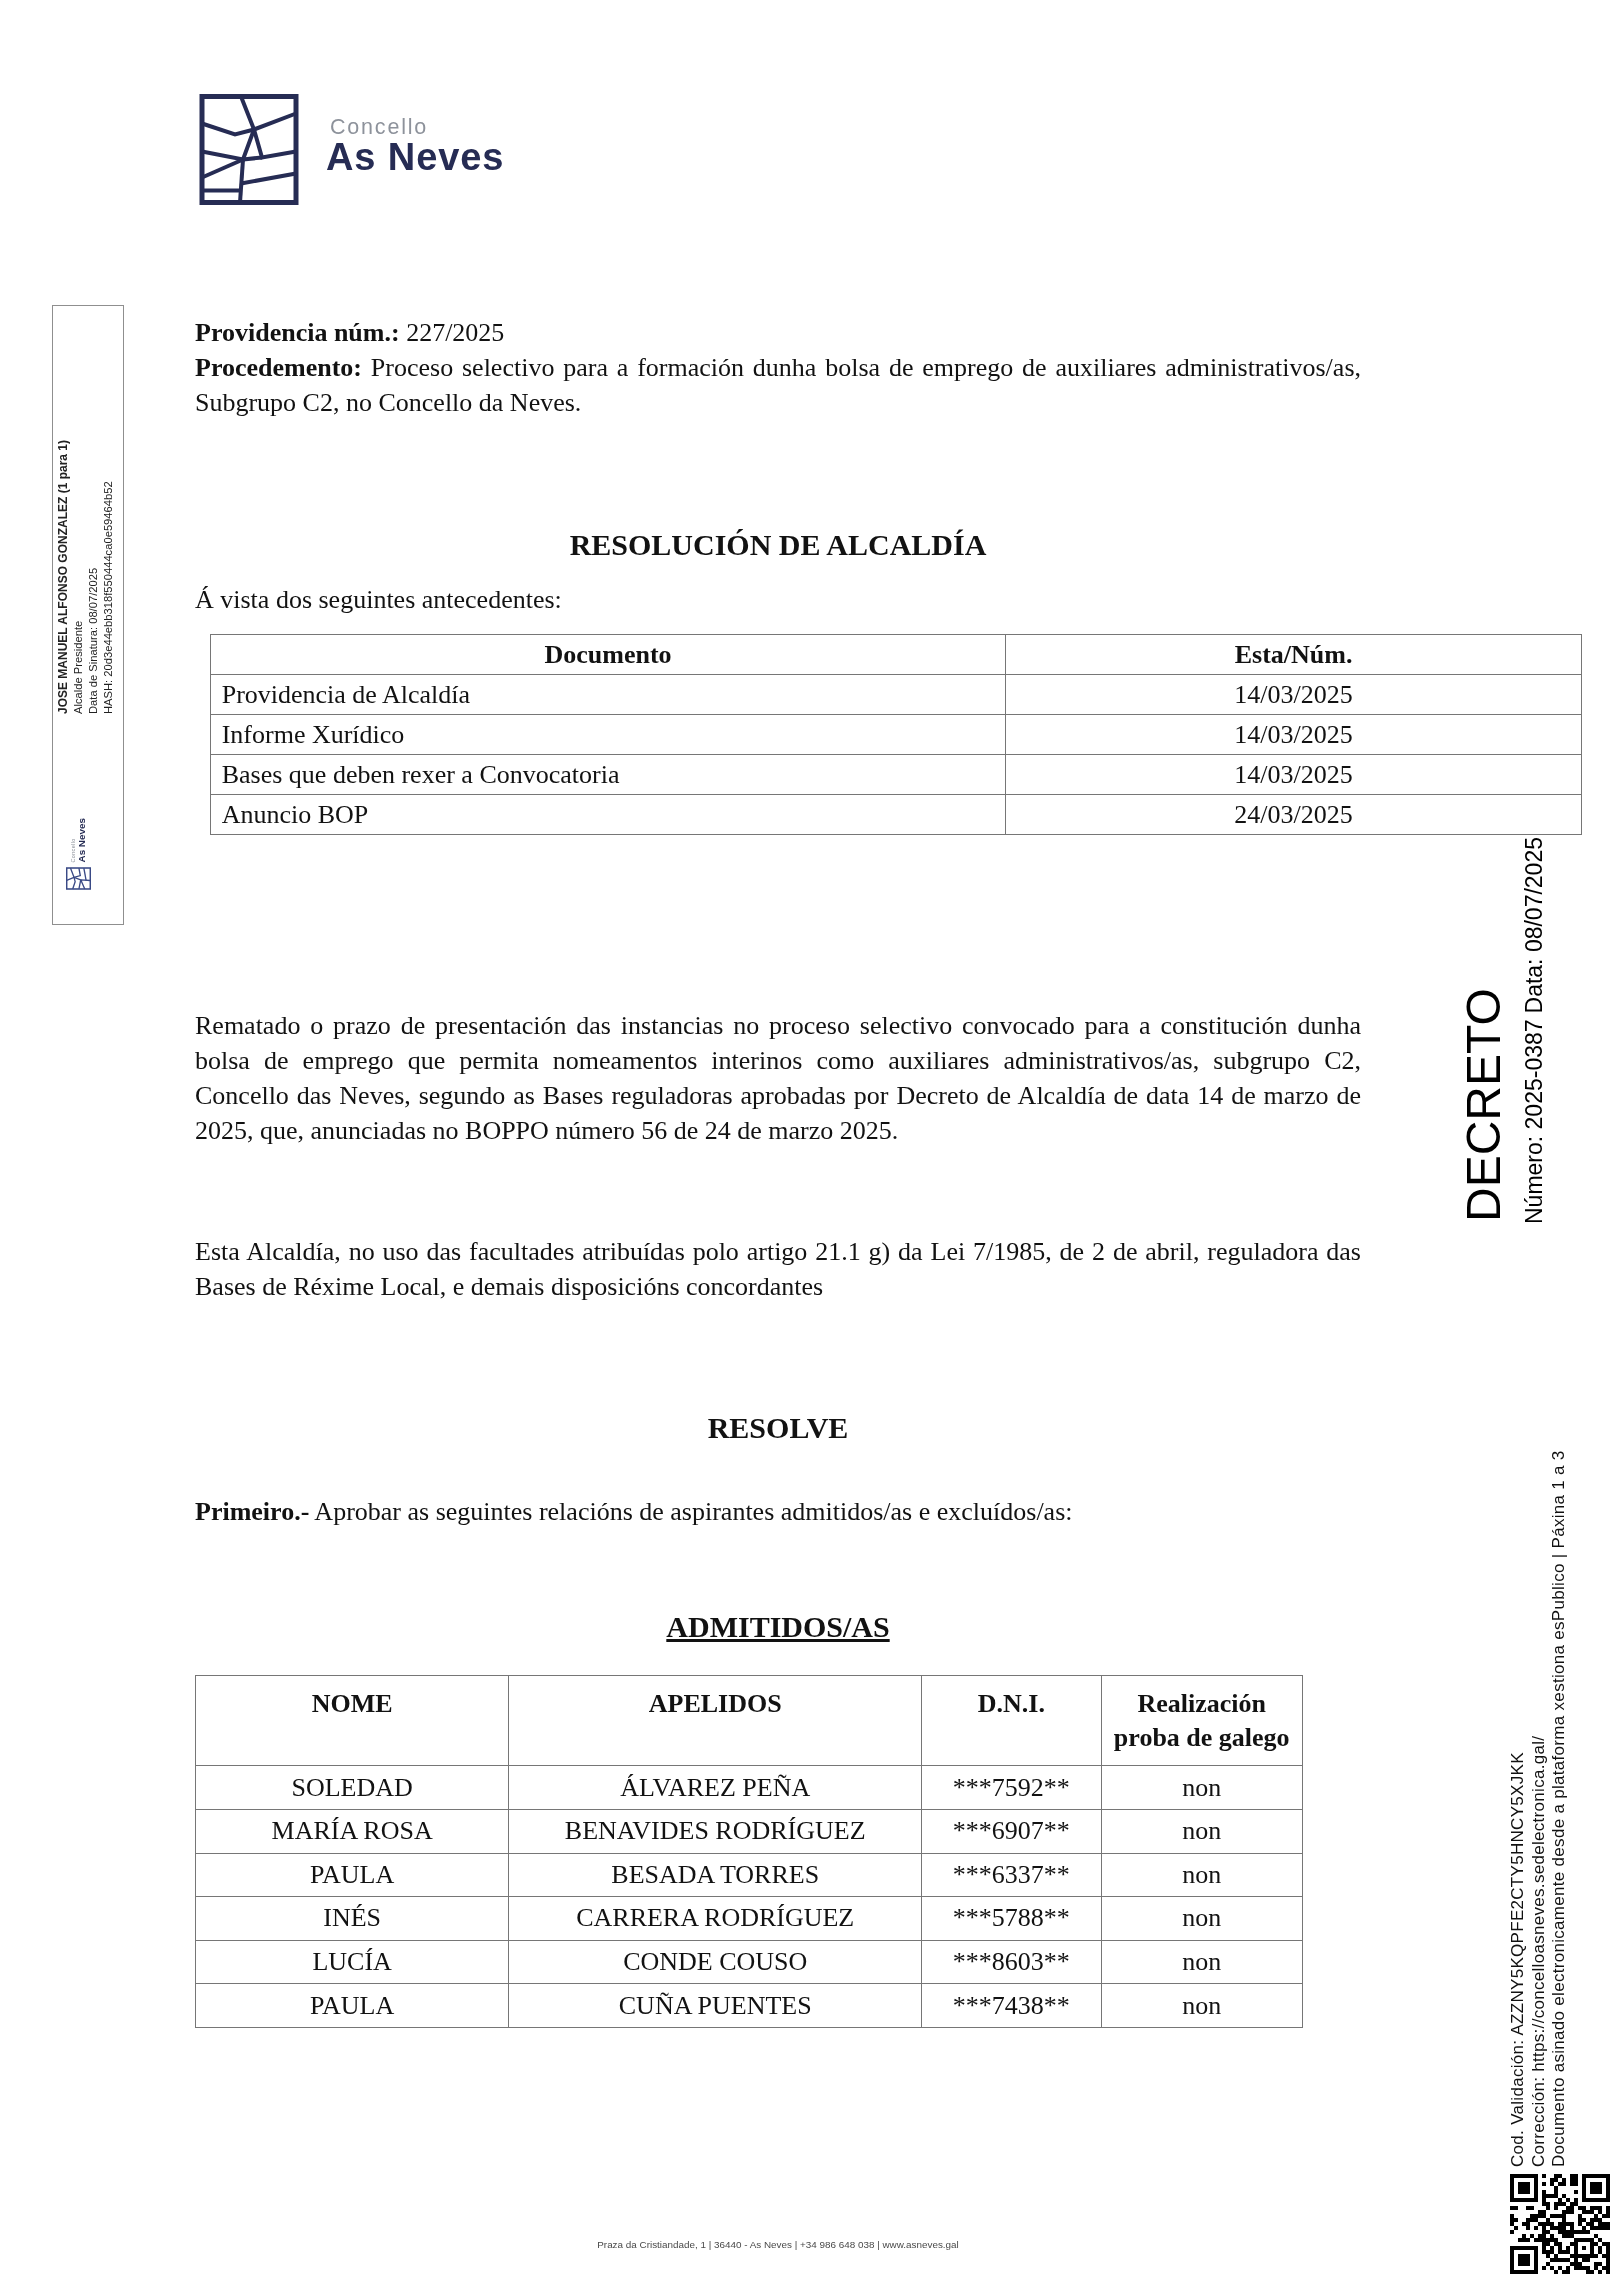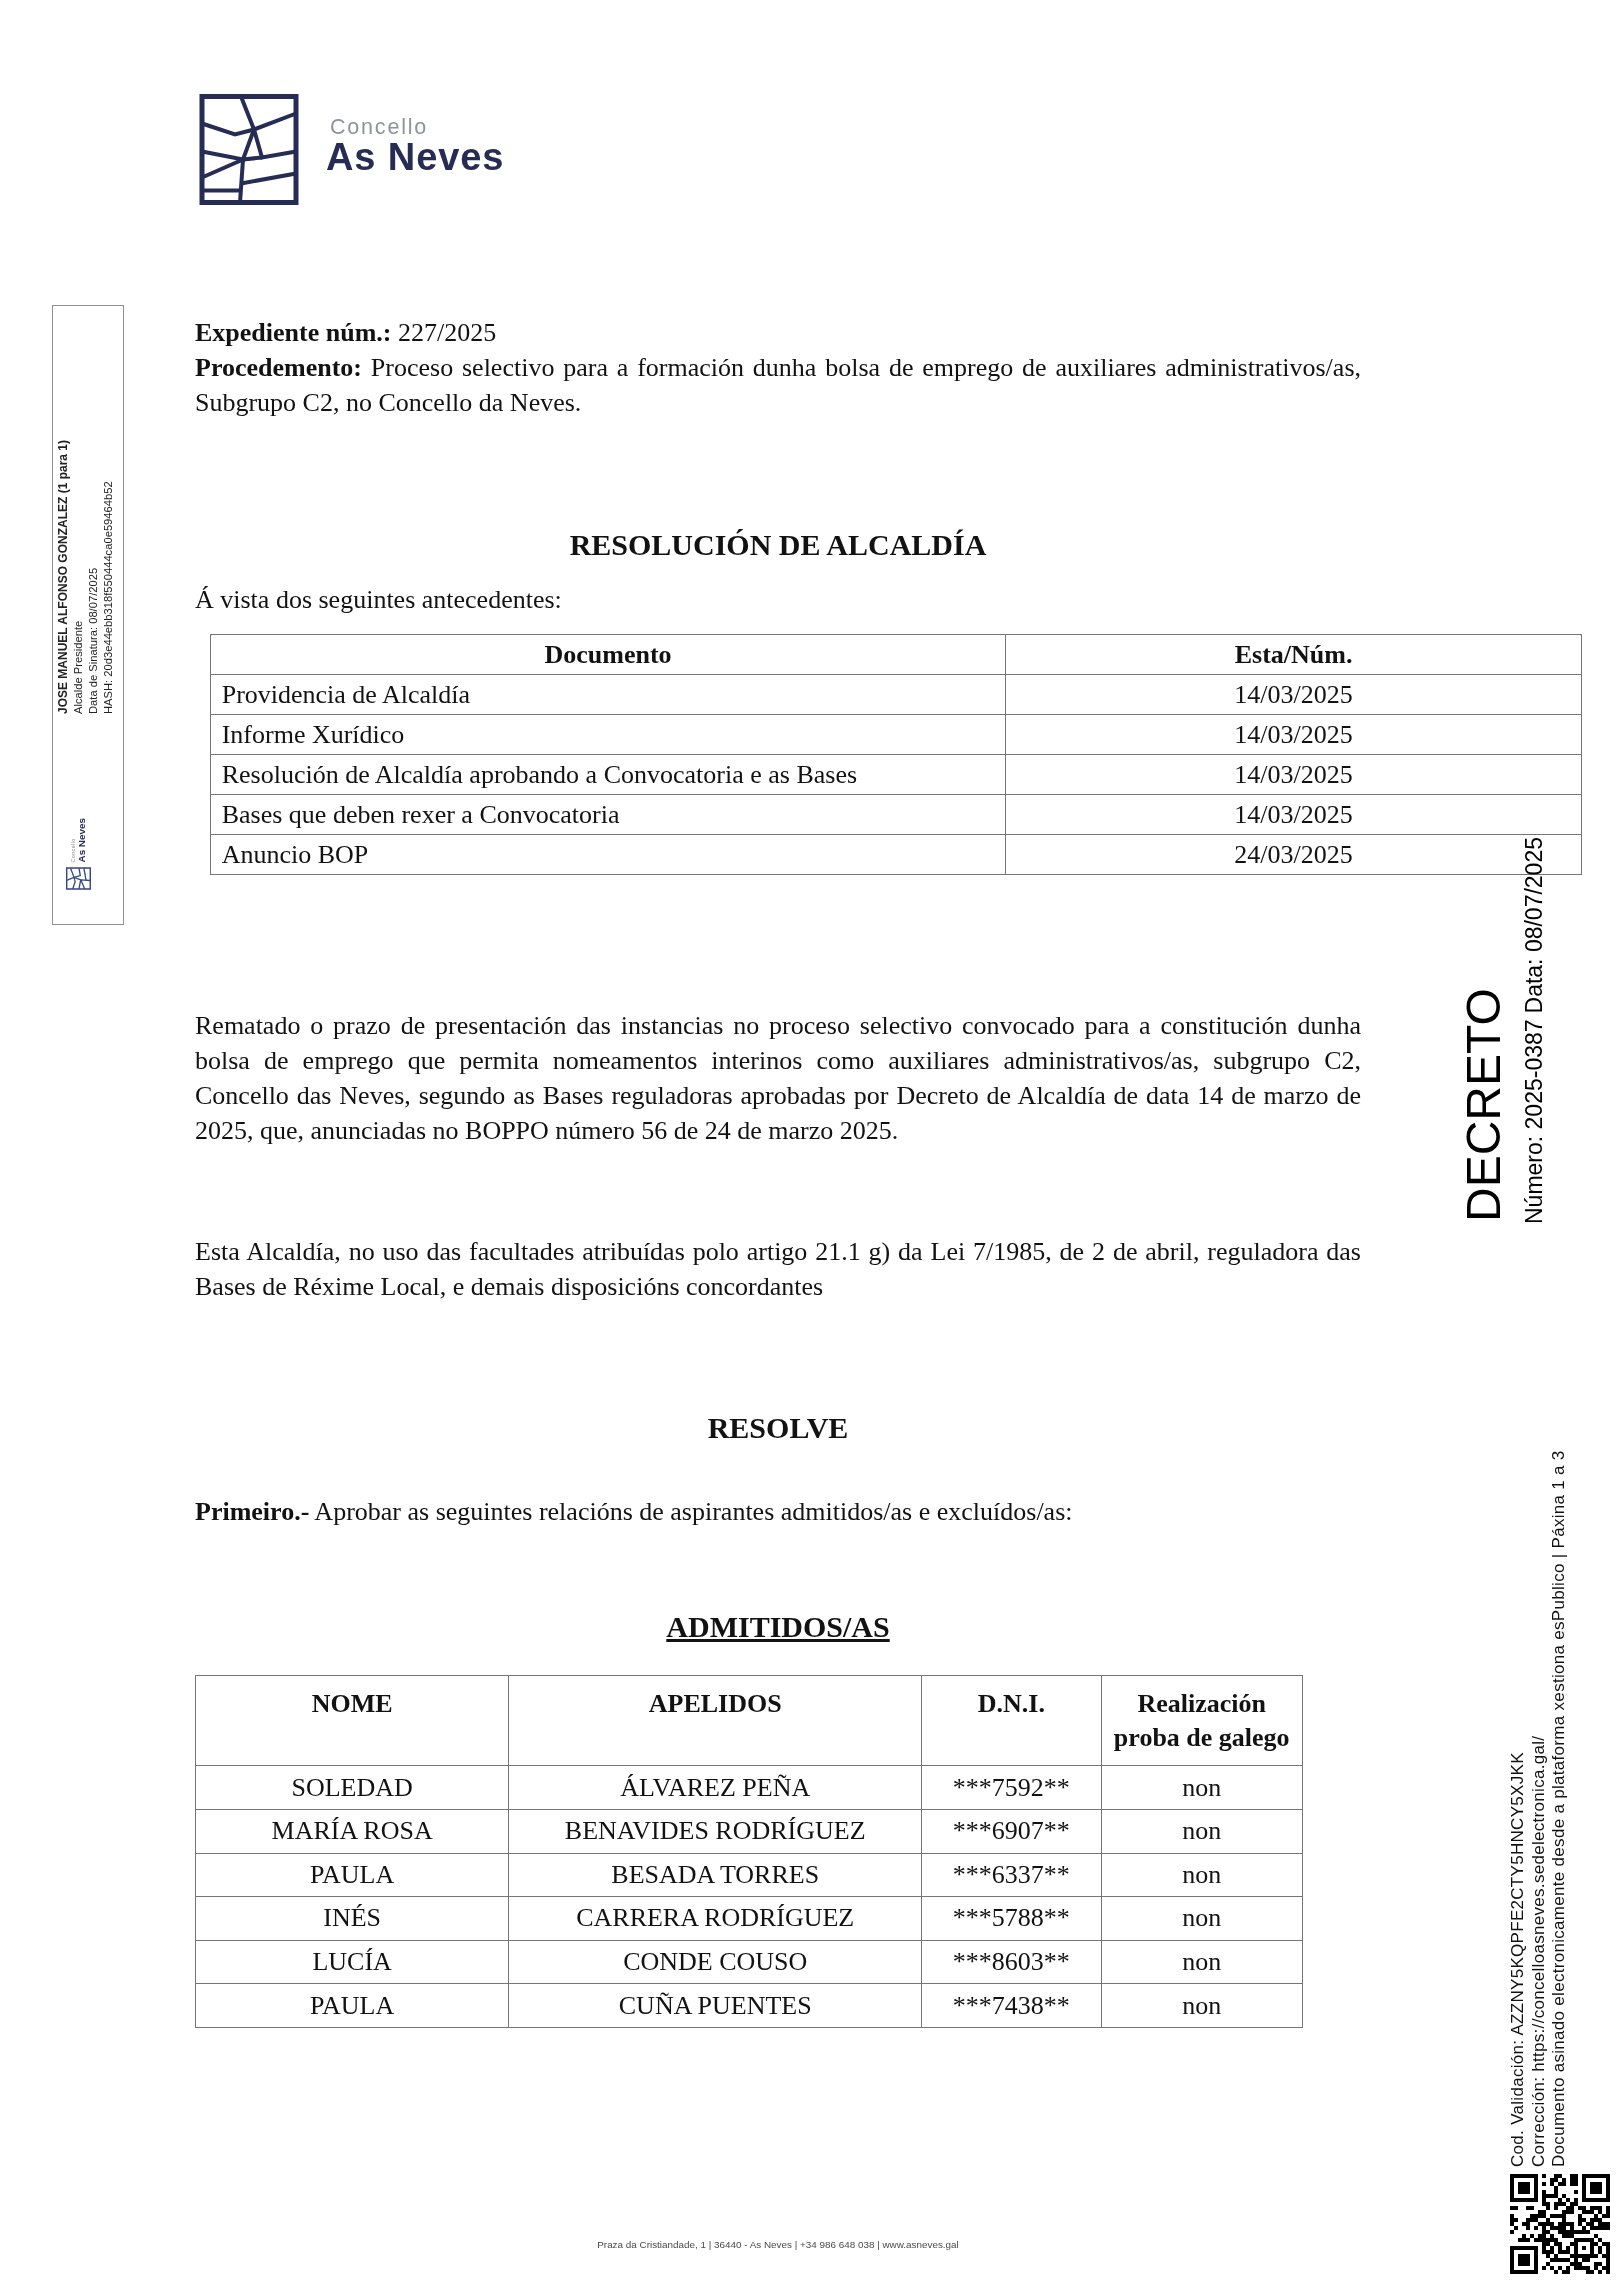--- a/index.html
+++ b/index.html
@@ -110,21 +110,21 @@
     <div class="sig-text">
       <div class="l1">JOSE MANUEL ALFONSO GONZALEZ (1 para 1)</div>
       <div>Alcalde Presidente</div>
       <div>Data de Sinatura: 08/07/2025</div>
       <div>HASH: 20d3e44ebb318f550444ca0e59464b52</div>
     </div>
   </div>
 </div>
 
 <div class="abs content just" style="top:315px;">
-  <span class="bold">Expediente núm.:</span>
+  <span class="bold">Providencia núm.:</span>
   <span>227/2025</span><br>
   <span class="bold">Procedemento:</span>
   <span>Proceso selectivo para a formación dunha bolsa de emprego de auxiliares administrativos/as, Subgrupo C2, no Concello da Neves.</span>
 </div>
 
 <div class="abs center-head" style="top:528px;">RESOLUCIÓN DE ALCALDÍA</div>
 <div class="abs content" style="top:582px;">Á vista dos seguintes antecedentes:</div>
 
 <table class="abs t1">
   <colgroup>
@@ -135,24 +135,20 @@
       <tr>
     <th>Documento</th>
     <th>Esta/Núm.</th>
   </tr>
   <tr>
     <td class="doc">Providencia de Alcaldía</td>
     <td class="dat">14/03/2025</td>
   </tr>
   <tr>
     <td class="doc">Informe Xurídico</td>
-    <td class="dat">14/03/2025</td>
-  </tr>
-  <tr>
-    <td class="doc">Resolución de Alcaldía aprobando a Convocatoria e as Bases</td>
     <td class="dat">14/03/2025</td>
   </tr>
   <tr>
     <td class="doc">Bases que deben rexer a Convocatoria</td>
     <td class="dat">14/03/2025</td>
   </tr>
   <tr>
     <td class="doc">Anuncio BOP</td>
     <td class="dat">24/03/2025</td>
   </tr>

